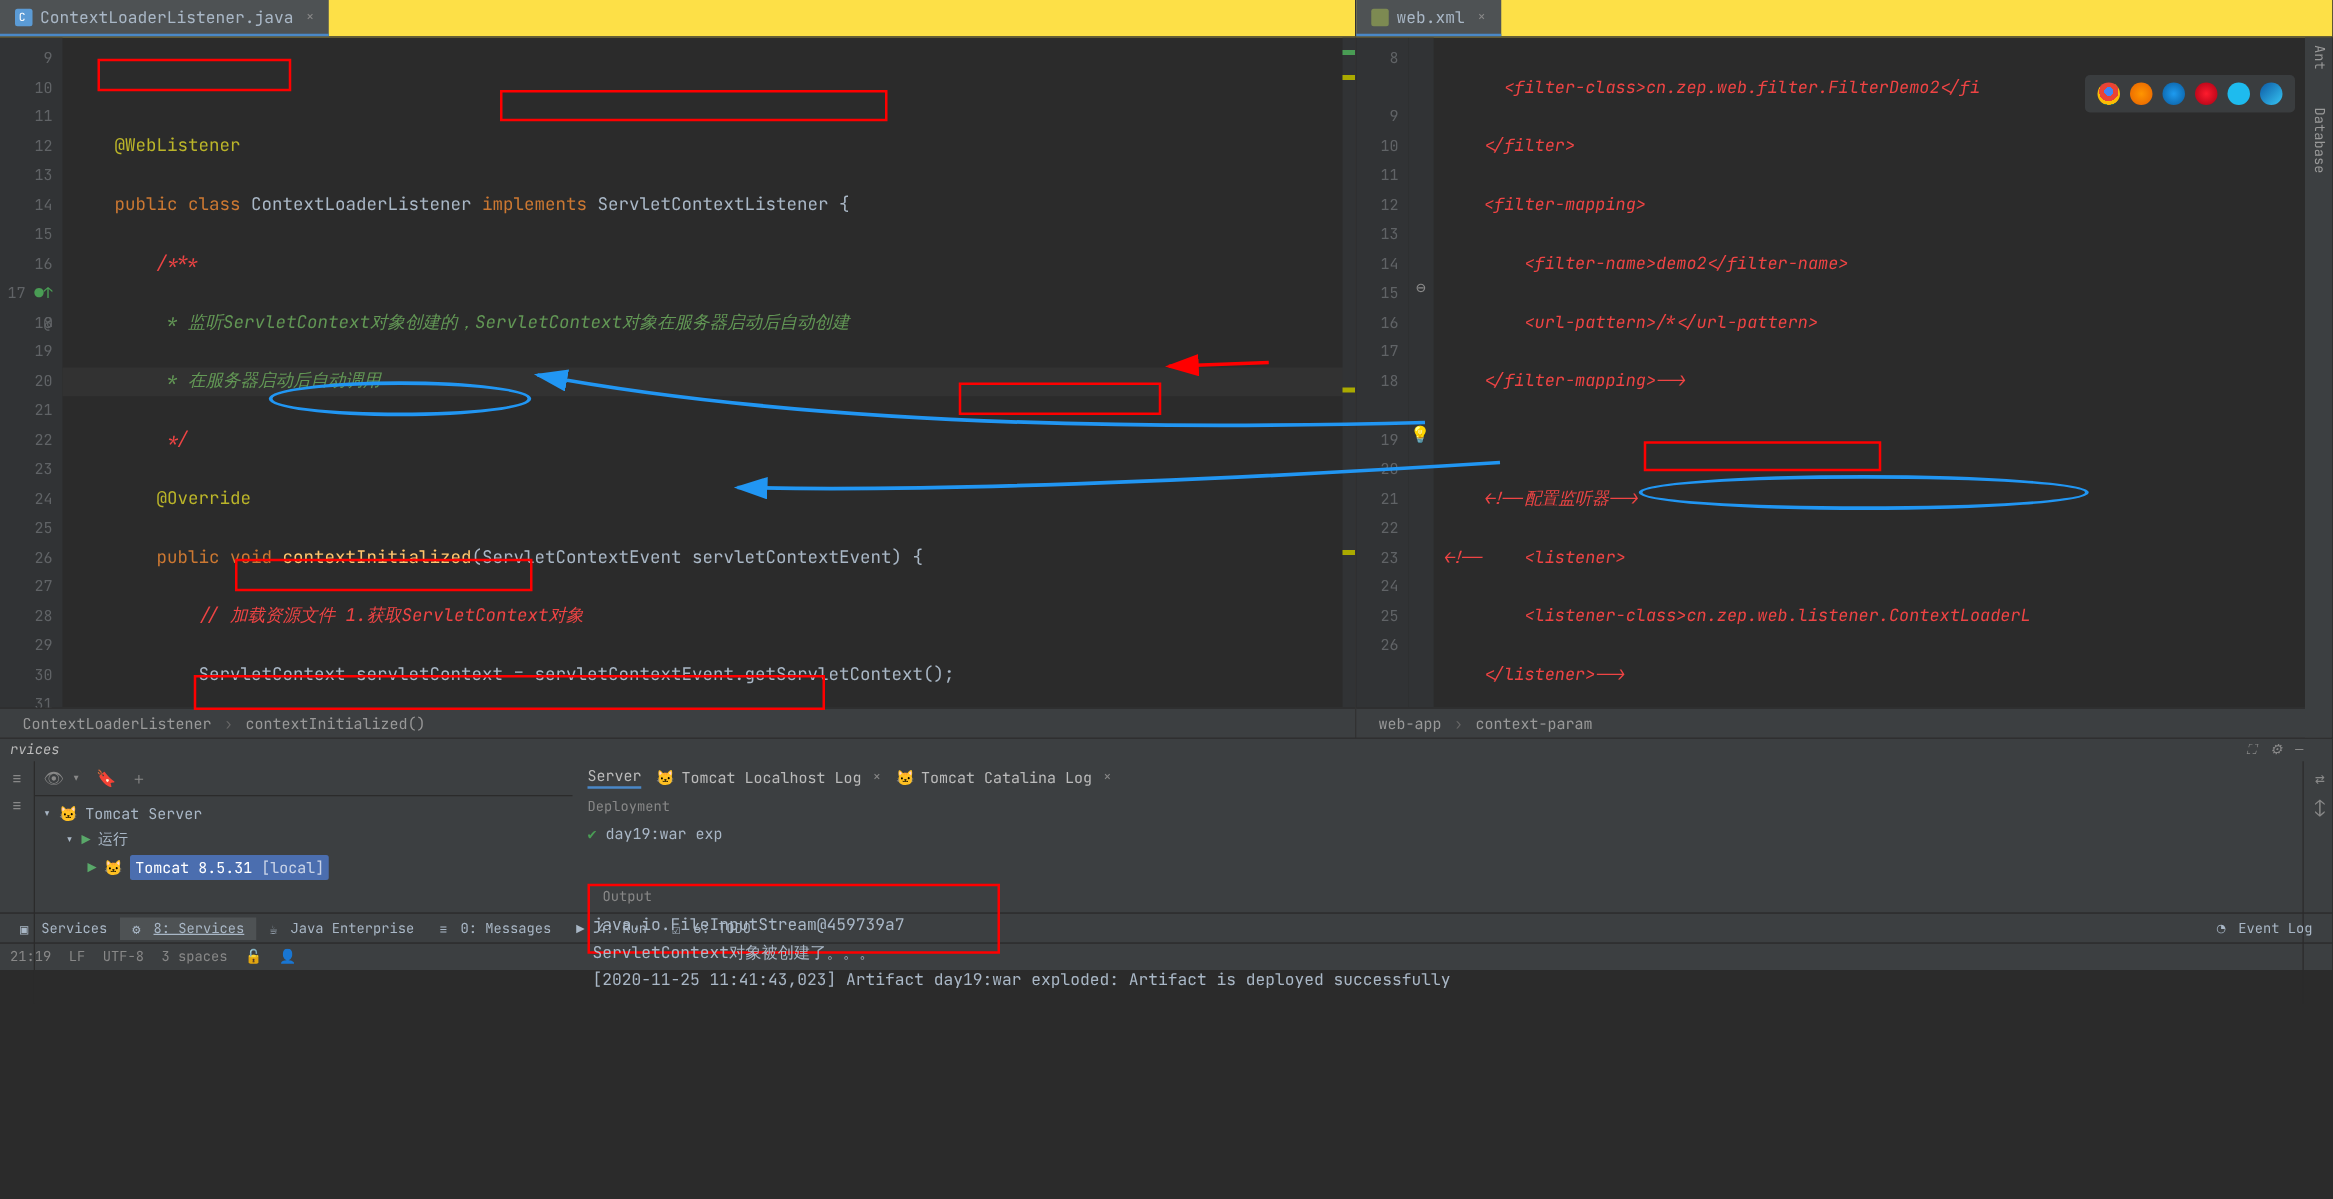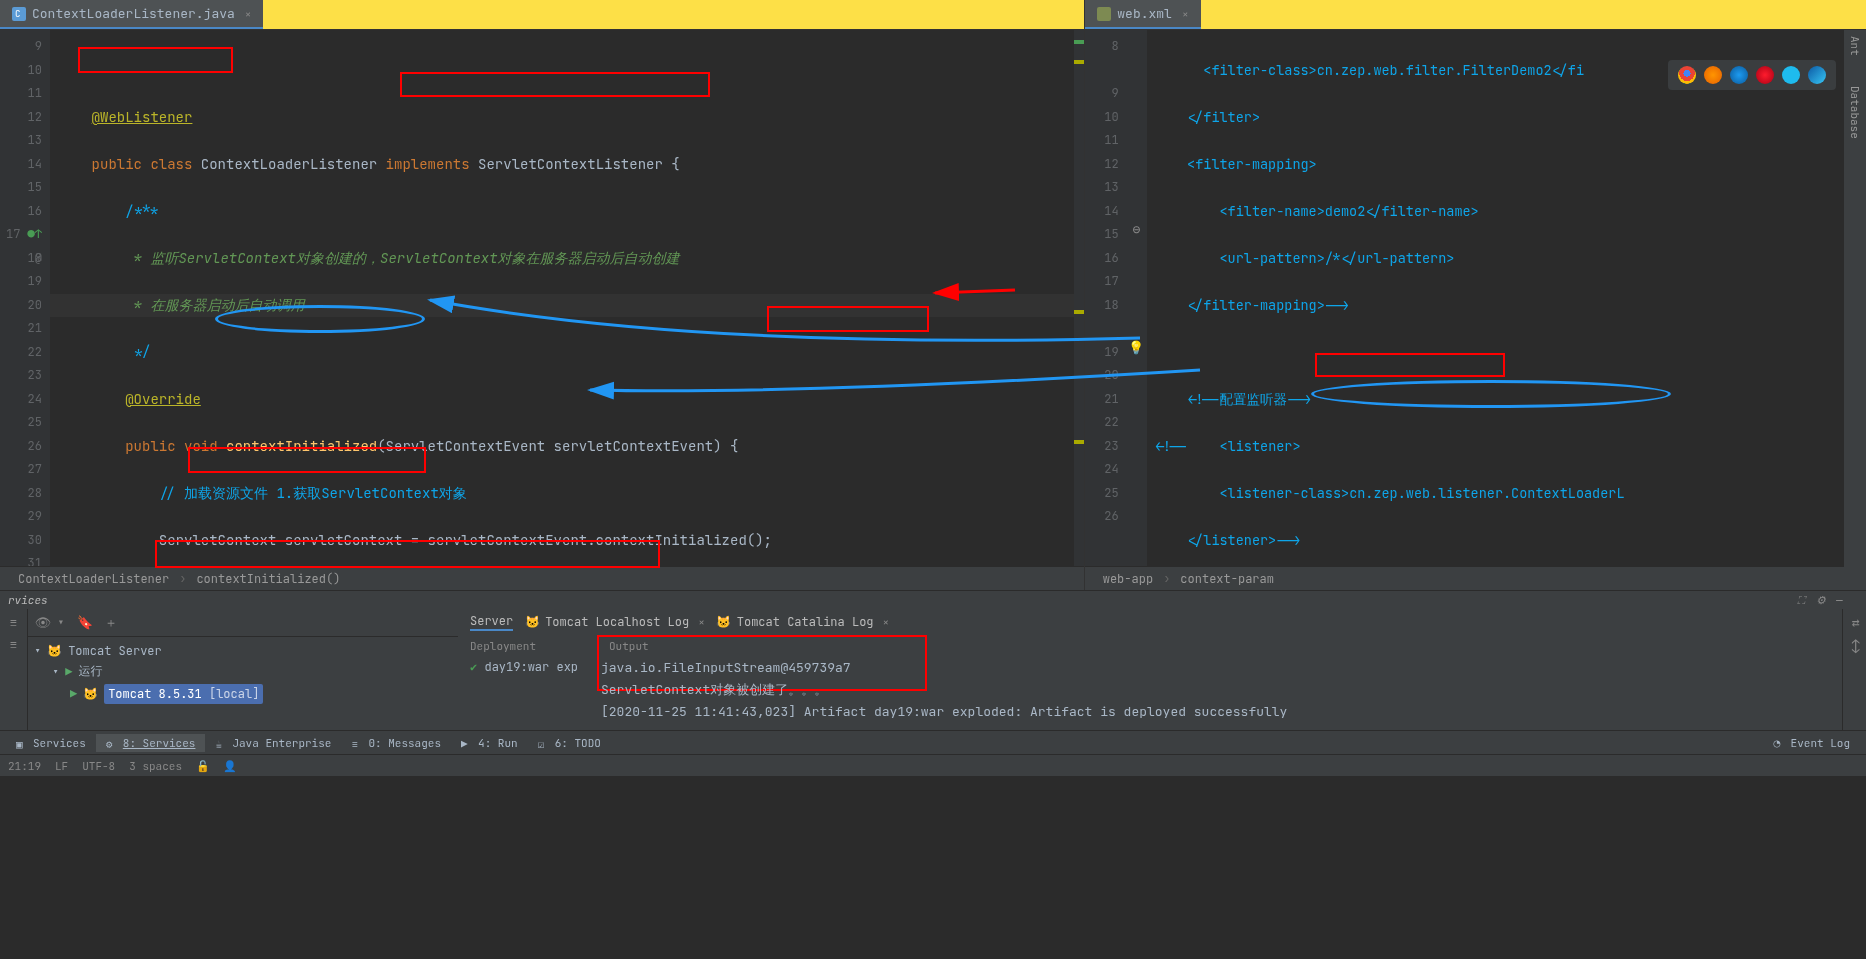--- a/index.html
+++ b/index.html
@@ -22,23 +22,23 @@
   .code-area { display: flex; flex: 1; overflow: hidden; position: relative; }
   .gutter { width: 50px; background: #313335; text-align: right; padding: 5px 8px 5px 0; color: #606366; line-height: 23.5px; font-size: 12px; }
   .gutter-line { height: 23.5px; }
   .markers { width: 20px; background: #313335; }
   .marker { height: 23.5px; display: flex; align-items: center; justify-content: center; }
   .code-content { flex: 1; padding: 5px 0; line-height: 23.5px; white-space: pre; font-size: 14px; position: relative; }
   .code-line { height: 23.5px; padding-left: 8px; }
   .code-line.caret-line { background: #323232; }
 
   .c-keyword { color: #cc7832; }
-  .c-comment { color: #0ea5e9; }
+  .c-comment { color: #ef4444; font-style: italic; }
   .c-comment-chinese { color: #629755; font-style: italic; }
-  .c-annotation { color: #bbb529; text-decoration: underline; }
+  .c-annotation { color: #bbb529; }
   .c-classname { color: #ffc66d; }
 
   .breadcrumb-bar { height: 24px; background: #3c3f41; display: flex; align-items: center; padding-left: 18px; font-size: 12px; color: #999; gap: 10px; border-top: 1px solid #2b2b2b; }
   .bc-sep { color: #666; }
 
   .overlay-box { position: absolute; border: 2px solid #ff0000; pointer-events: none; z-index: 5; }
   .overlay-ellipse { position: absolute; border: 3px solid #2196f3; border-radius: 50%; pointer-events: none; z-index: 5; }
   .overlay-arrow { position: absolute; pointer-events: none; z-index: 6; }
 
   .right-sidebar { position: absolute; right: 0; top: 30px; width: 22px; height: 560px; background: #3c3f41; display: flex; flex-direction: column; align-items: center; gap: 10px; padding-top: 6px; }
@@ -59,21 +59,21 @@
   .services-body { display: flex; flex: 1; }
   .svc-toolbar { width: 28px; display: flex; flex-direction: column; gap: 4px; padding: 4px; border-right: 1px solid #2b2b2b; align-items: center; }
   .tool-icon { width: 18px; height: 18px; display:flex; align-items:center; justify-content:center; color:#888; }
   .svc-tree-content { padding: 4px 6px; font-size: 12px; }
   .tree-row { padding: 2px 0; display: flex; gap: 6px; align-items: center; }
   .tree-selected { background: #4b6eaf; color: #fff; padding: 2px 4px; border-radius: 2px; }
   .svc-right { flex: 1; display: flex; flex-direction: column; }
   .svc-tabs { display: flex; gap: 12px; padding: 4px 12px; font-size: 12px; }
   .svc-tab { display: flex; align-items: center; gap: 5px; color: #bbb; cursor: pointer; }
   .svc-tab.underline { border-bottom: 2px solid #4a88c7; }
-  .depl-row { display: flex; gap: 12px; padding: 4px 12px; font-size: 12px; }
+  .depl-row { display: flex; gap: 36px; padding: 4px 12px; font-size: 12px; flex-direction: column; }
   .depl-col { }
   .green-check { color: #499c54; }
   .output-block { padding: 4px 0 4px 4px; font-size: 13px; line-height: 22px; font-family: 'Consolas', monospace; position: relative; }
   .output-hl { position: absolute; border: 2px solid #ff0000; pointer-events: none; }
 
   .bottom-tabs { height: 24px; background: #3c3f41; border-top: 1px solid #2b2b2b; display: flex; align-items: center; font-size: 11px; padding: 0 6px; }
   .bottom-tab { padding: 2px 10px; display: flex; align-items: center; gap: 5px; cursor: pointer; }
   .bottom-tab.active { background: #4e5254; }
   .btab-icon { width: 12px; height: 12px; }
   .spacer { flex: 1; }
@@ -144,21 +144,21 @@
 <div class="code-line"></div>
 <div class="code-line">    <span class="c-annotation">@WebListener</span></div>
 <div class="code-line">    <span class="c-keyword">public class </span><span>ContextLoaderListener</span><span class="c-keyword"> implements </span><span>ServletContextListener </span>{</div>
 <div class="code-line">        <span class="c-comment">/***</span></div>
 <div class="code-line">        <span class="c-comment-chinese"> * 监听ServletContext对象创建的，ServletContext对象在服务器启动后自动创建</span></div>
 <div class="code-line caret-line">        <span class="c-comment-chinese"> * 在服务器启动后自动调用</span></div>
 <div class="code-line">        <span class="c-comment"> */</span></div>
 <div class="code-line">        <span class="c-annotation">@Override</span></div>
 <div class="code-line">        <span class="c-keyword">public void </span><span class="c-classname">contextInitialized</span><span>(ServletContextEvent servletContextEvent) {</span></div>
 <div class="code-line">            <span class="c-comment">// 加载资源文件 1.获取ServletContext对象</span></div>
-<div class="code-line">            <span>ServletContext servletContext = servletContextEvent.contextInitialized();</span></div>
+<div class="code-line">            <span>ServletContext servletContext = servletContextEvent.getServletContext();</span></div>
 
 
 
 
 
 
 
 
 
 

